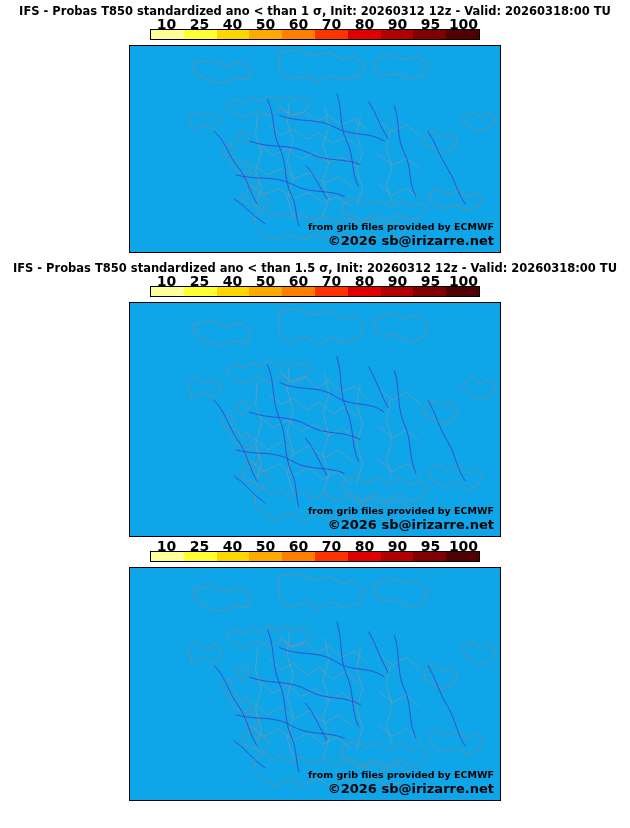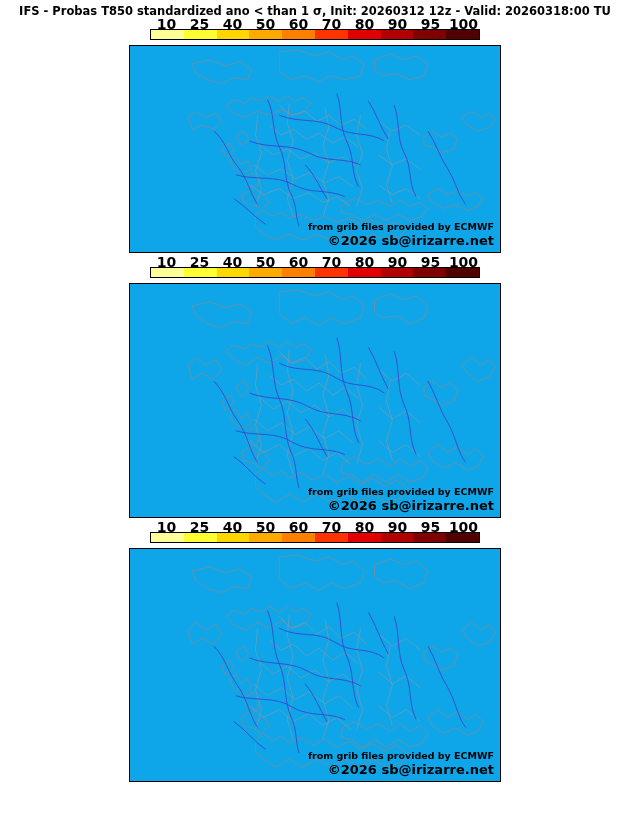--- a/index.html
+++ b/index.html
@@ -166,20 +166,21 @@
         <path d="M176,120 C186,130 190,142 198,154"></path>
         <path d="M104,154 C116,162 124,172 136,180"></path>
       </g>
     </svg>
     <div class="credit-ecmwf">from grib files provided by ECMWF</div>
     <div class="credit-owner">©2026 sb@irizarre.net</div>
   </div>
 </div>
 
 <div class="panel panel2">
+  <div class="panel-title">IFS - Probas T850  standardized ano &lt; than 1.5 σ, Init: 20260312 12z - Valid: 20260318:00 TU</div>
   <div class="colorbar-wrap">
     <div class="cb-ticks">
       <span style="left:16.5px">10</span>
       <span style="left:49.5px">25</span>
       <span style="left:82.5px">40</span>
       <span style="left:115.5px">50</span>
       <span style="left:148.5px">60</span>
       <span style="left:181.5px">70</span>
       <span style="left:214.5px">80</span>
       <span style="left:247.5px">90</span>

